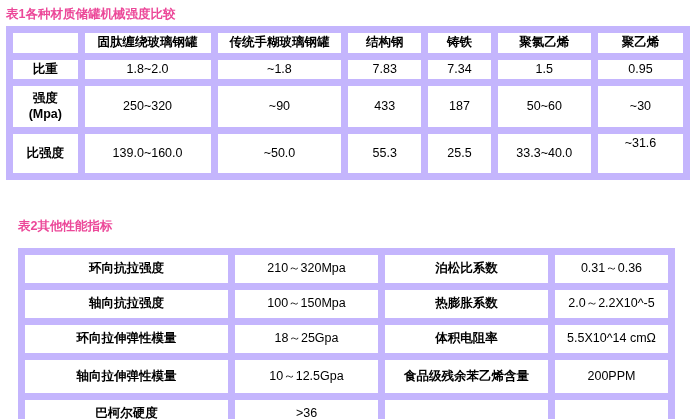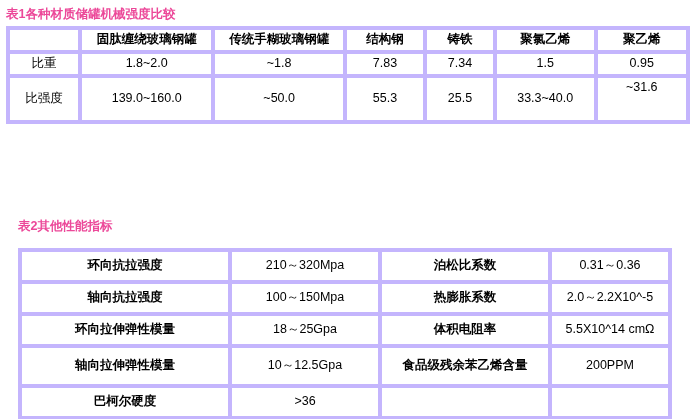--- a/index.html
+++ b/index.html
@@ -30,38 +30,38 @@
     position: absolute;
     left: 18px;
     top: 218px;
     text-align: center;
   }
   table {
     border-collapse: collapse;
     table-layout: fixed;
   }
   table td {
-    border: 4px solid #c4b5fd;
+    border: 7px solid #c4b5fd;
     text-align: center;
     vertical-align: middle;
     font-size: 12.5px;
     padding: 2px 1px;
     line-height: 1.25;
   }
   #table1 {
     position: absolute;
     left: 6px;
     top: 26px;
     width: 684px;
   }
   #table1 .hdr {
     font-weight: bold;
   }
   #table1 .rowlab {
-    font-weight: normal;
+    font-weight: bold;
   }
   #table2 {
     position: absolute;
     left: 18px;
     top: 248px;
     width: 650px;
   }
   #table2 td {
     font-size: 12.5px;
     height: 24px;
@@ -99,20 +99,32 @@
       <td class="hdr">聚乙烯</td>
     </tr>
     <tr style="height:24px">
       <td class="rowlab">比重</td>
       <td>1.8~2.0</td>
       <td>~1.8</td>
       <td>7.83</td>
       <td>7.34</td>
       <td>1.5</td>
       <td>0.95</td>
+    </tr>
+    <tr style="height:48px">
+      <td class="rowlab">
+        <div>强度</div>
+        <div>(Mpa)</div>
+      </td>
+      <td>250~320</td>
+      <td>~90</td>
+      <td>433</td>
+      <td>187</td>
+      <td>50~60</td>
+      <td>~30</td>
     </tr>
     <tr style="height:46px">
       <td class="rowlab">比强度</td>
       <td>139.0~160.0</td>
       <td>~50.0</td>
       <td>55.3</td>
       <td>25.5</td>
       <td>33.3~40.0</td>
       <td style="vertical-align:top">~31.6</td>
     </tr>

